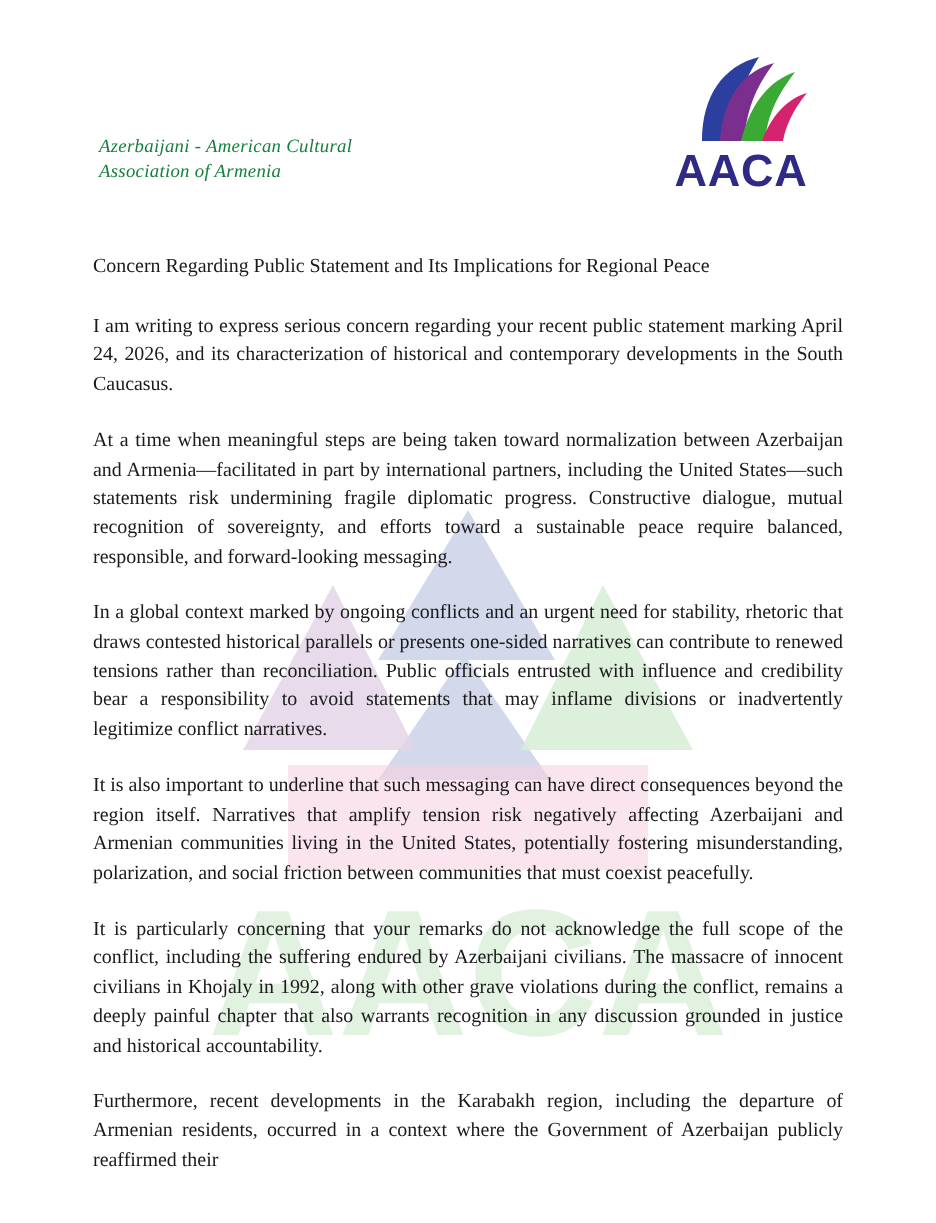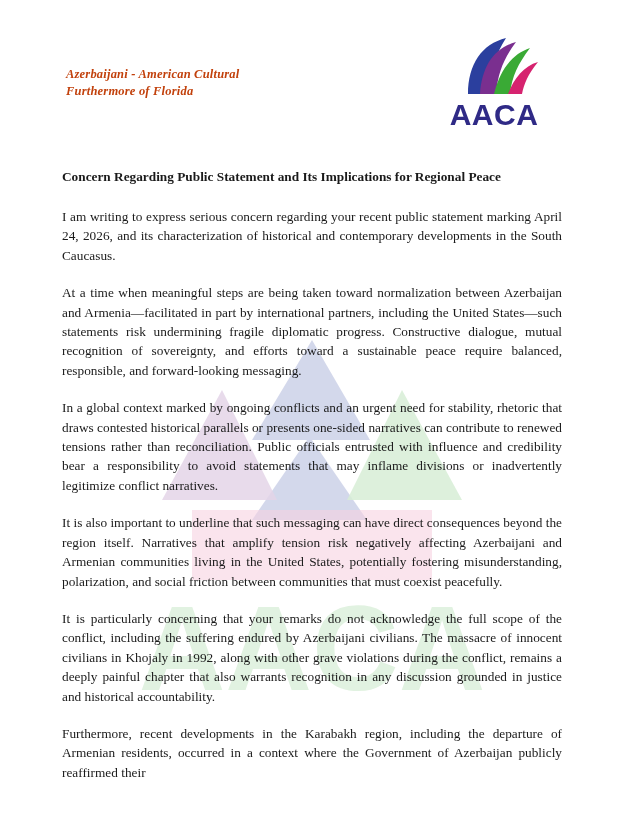--- a/index.html
+++ b/index.html
@@ -41,28 +41,28 @@
     position: absolute;
     top: 30px;
     left: 0;
     width: 624px;
     height: 110px;
     z-index: 2;
   }
   .org-name {
     position: absolute;
     left: 66px;
-    top: 36px;
+    top: 59px;
     width: 300px;
     font-family: "Liberation Serif", serif;
     font-style: italic;
-    font-weight: bold;
+    font-weight: normal;
     font-size: 12.5px;
     line-height: 17px;
-    color: #c2410c;
+    color: #15803d;
     letter-spacing: 0.2px;
   }
   .org-name .line2 { display: block; }
 
   .logo-block {
     position: absolute;
     left: 438px;
     top: 6px;
     width: 112px;
     height: 110px;
@@ -94,21 +94,20 @@
     left: 62px;
     top: 168px;
     width: 500px;
     z-index: 2;
   }
   .subject {
     font-size: 13.3px;
     line-height: 17px;
     margin: 0 0 22px 0;
     text-align: left;
-    font-weight: bold;
   }
   .salutation {
     font-size: 13.3px;
     line-height: 17px;
     margin: 0 0 22px 0;
   }
   .para {
     font-size: 13.3px;
     line-height: 19.4px;
     margin: 0 0 18px 0;
@@ -130,21 +129,21 @@
         <path d="M300 60 L360 170 L245 170 Z" fill="#3aaa35" opacity="0.85"></path>
         <path d="M90 180 L330 180 L330 250 L90 250 Z" fill="#d6236f" opacity="0.6"></path>
         <text x="210" y="360" font-family="Liberation Sans, sans-serif" font-size="120" font-weight="bold" text-anchor="middle" fill="#3aaa35" opacity="0.75">AACA</text>
       </g>
     </svg>
   </div>
 
   <div class="letterhead">
     <div class="org-name">
       <span>Azerbaijani - American Cultural</span>
-      <span class="line2">Furthermore of Florida</span>
+      <span class="line2">Association of Armenia</span>
     </div>
 
     <div class="logo-block">
       <div class="logo-mark">
         <svg viewBox="0 0 90 62" xmlns="http://www.w3.org/2000/svg">
           <path d="M18 58 C18 28 32 8 56 2 C46 18 40 34 36 58 Z" fill="#2b3f9e"></path>
           <path d="M30 58 C32 30 44 12 66 6 C54 22 48 36 46 58 Z" fill="#7a2f8f"></path>
           <path d="M44 58 C50 34 62 18 80 12 C68 28 62 40 60 58 Z" fill="#3aaa35"></path>
           <path d="M58 58 C64 42 74 30 88 26 C78 38 74 48 72 58 Z" fill="#d6236f"></path>
         </svg>

